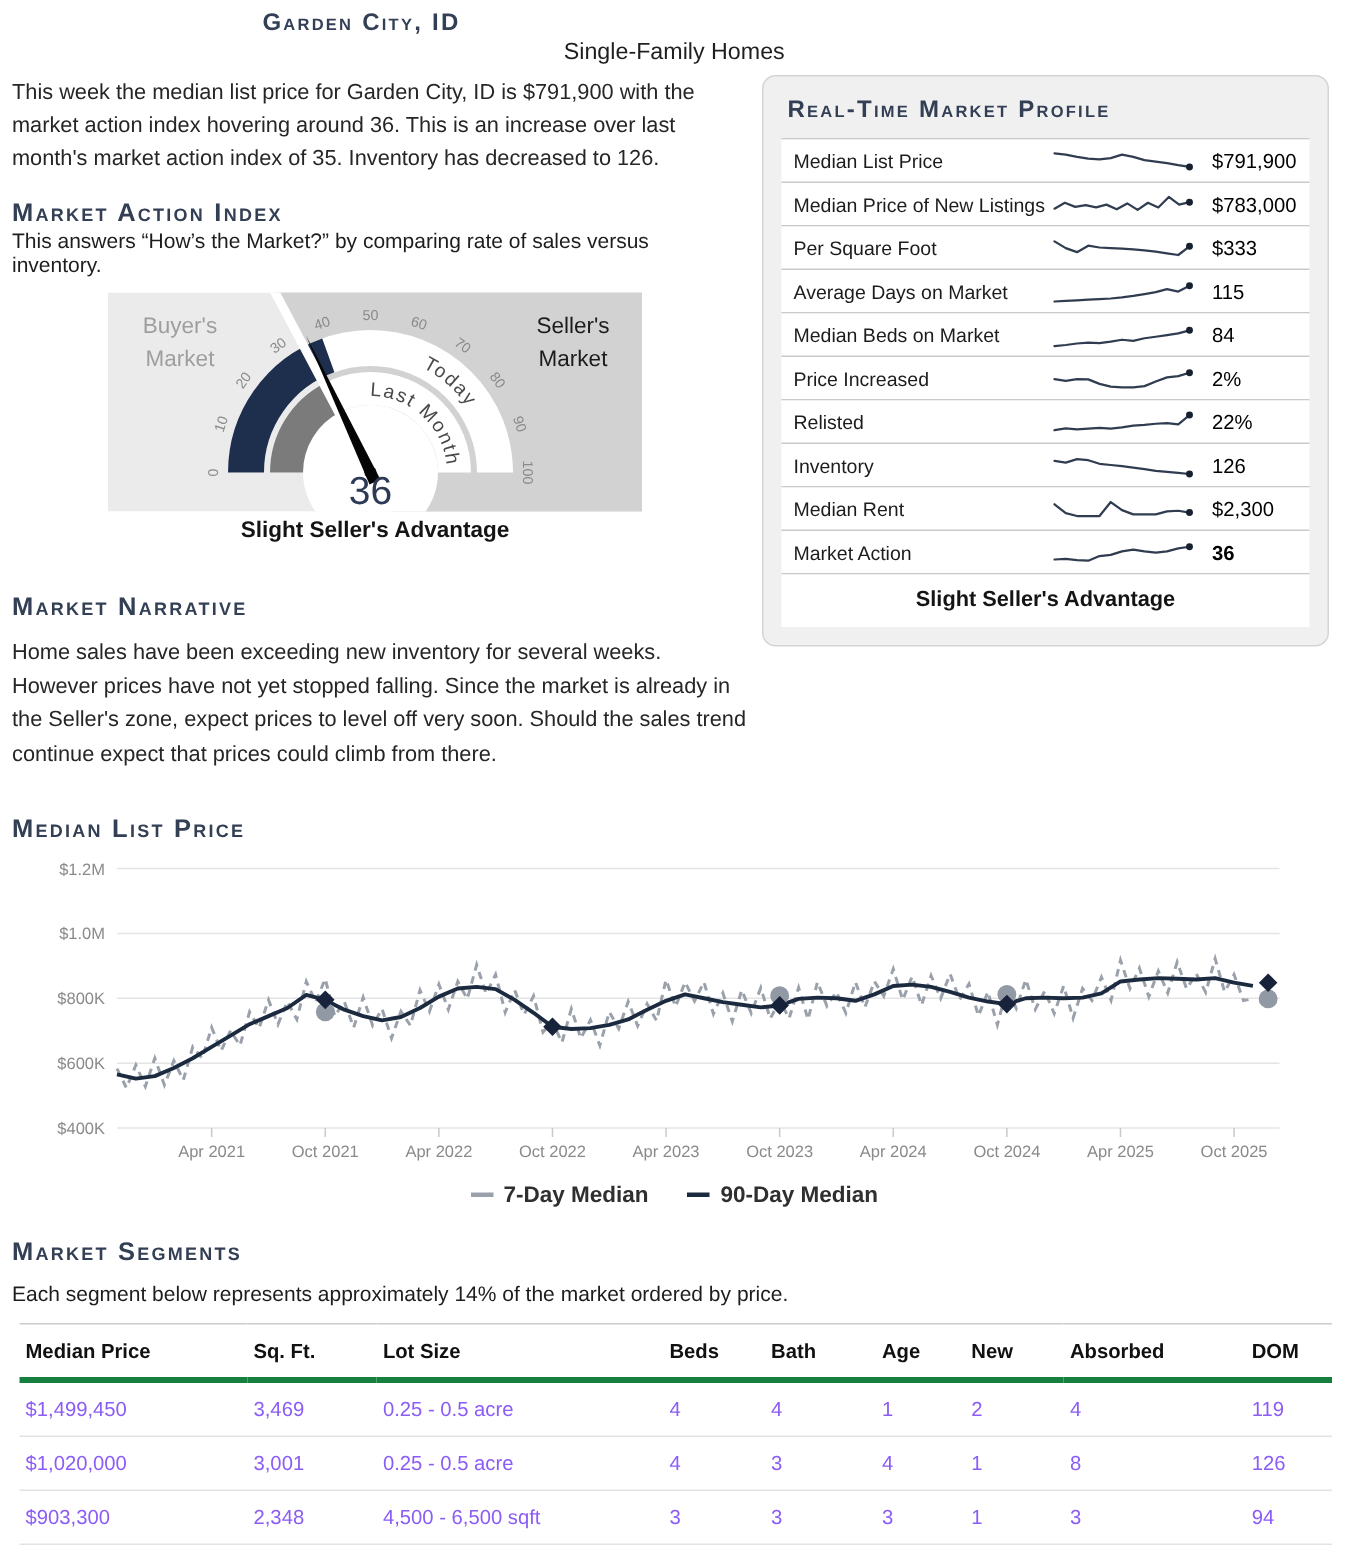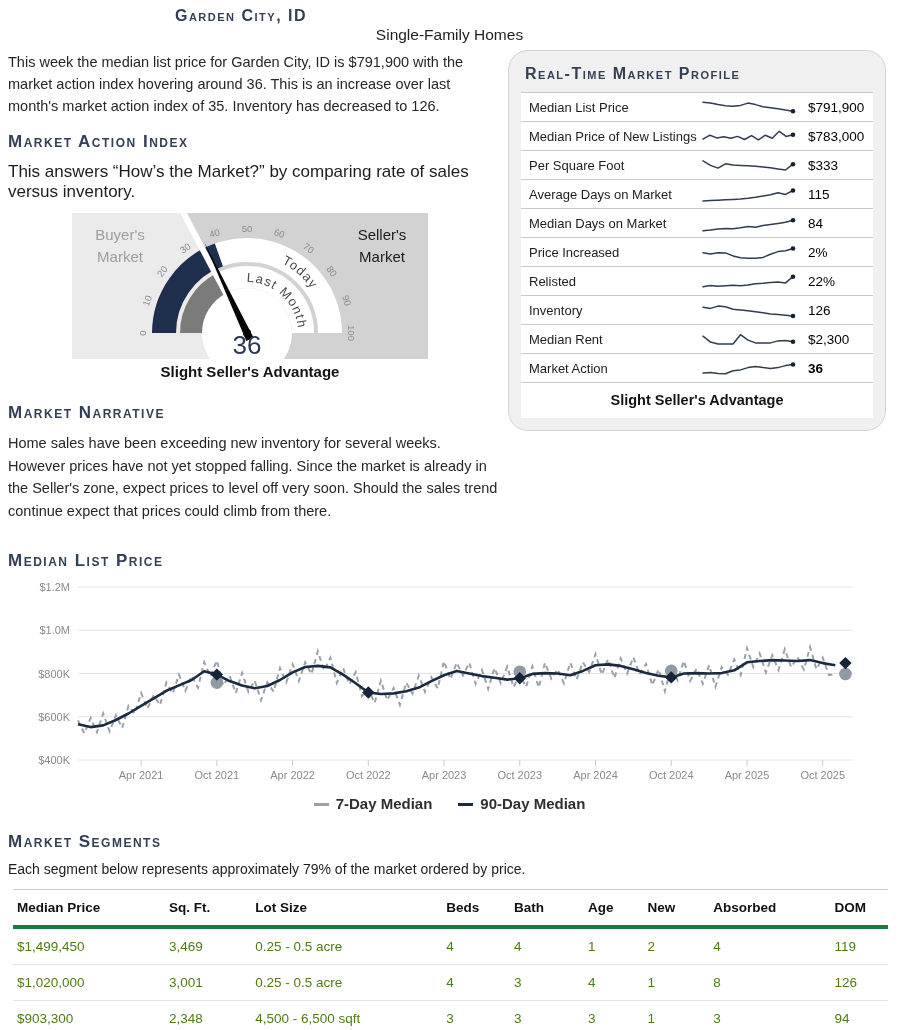--- a/index.html
+++ b/index.html
@@ -15,31 +15,31 @@
   .page-subtitle { width:899px; text-align:center; font-size:15.5px; color:#1f1f1f; margin-top:1px; }
 
   .columns { display:flex; padding:0 8px; margin-top:6px; }
   .left-col { width:478px; }
   .right-col { width:378px; margin-left:22px; }
 
   .intro-text { width:474px; font-size:14.5px; line-height:1.5; margin-top:2px; }
 
   .section-heading { font-size:17px; }
   .mai-heading { margin-top:15px; }
-  .mai-caption { margin-top:10px; font-size:17px; color:#1d1d1d; }
+  .mai-caption { font-size:14px; color:#1d1d1d; }
 
   #gauge-holder { margin-top:11px; margin-left:64px; width:356px; height:146px; }
   .gauge-status { width:356px; margin-left:64px; margin-top:4px; text-align:center;
                   font-weight:bold; font-size:15px; color:#141414; }
 
-  .narrative-heading { margin-top:23px; }
+  .narrative-heading { margin-top:33px; }
   .narrative-text { width:490px; font-size:14.5px; line-height:1.55; margin-top:9px; }
 
   
-  .profile-panel { background:#f0f0f0; border:1px solid #d4d4d4; border-radius:20px;
+  .profile-panel { background:#f0f0f0; border:1px solid #d4d4d4; border-radius:9px;
                    padding:10px 12px 12px 12px; }
   .profile-heading { font-size:16px; margin:4px 0 9px 4px; }
   .profile-rows { border-top:1px solid #c9c9c9; }
   .profile-row { display:flex; align-items:center; background:#fff; height:29px;
                  border-bottom:1px solid #c9c9c9; padding:0 8px; }
   .p-label { flex:1; font-size:13px; color:#1c1c1c; white-space:nowrap; }
   .p-spark { flex:none; width:100px; height:26px; }
   .p-value { flex:none; width:66px; font-size:13.5px; color:#000000; padding-left:9px; }
   .p-value.bold { font-weight:bold; }
   .profile-footer { background:#fff; text-align:center; font-weight:bold; font-size:14.5px;
@@ -51,21 +51,21 @@
   .chart-legend { text-align:center; margin-top:4px; font-size:15px; font-weight:bold; color:#2f2f2f; }
   .legend-item { display:inline-block; margin:0 13px; }
   .legend-swatch { display:inline-block; width:15px; height:3px; margin-right:7px; vertical-align:3px; }
 
   
   .segments-section { padding:0 8px; margin-top:20px; }
   .segments-caption { font-size:14px; margin-top:9px; color:#1d1d1d; }
   table.segments { border-collapse:collapse; table-layout:fixed; width:875px; margin-top:12px; margin-left:5px; }
   table.segments th { text-align:left; font-size:13.5px; color:#111; padding:10px 4px;
                       border-top:1px solid #cccccc; border-bottom:4px solid #15803d;margin-left:44px; }
-  table.segments td { text-align:left; font-size:13.5px; color:#4d7c0f; padding:10px 4px;
+  table.segments td { text-align:left; font-size:13.5px; color:#8b5cf6; padding:10px 4px;
                       border-bottom:1px solid #e3e3e3; }
 </style>
 </head>
 <body>
 
 <div class="header">
   <div class="page-title sc-heading">Garden City, ID</div>
   <div class="page-subtitle">Single-Family Homes</div>
 </div>
 
@@ -143,21 +143,21 @@
           </div>
           <div class="profile-row">
             <span class="p-label">Average Days on Market</span>
             <svg class="p-spark" width="100" height="26" viewBox="0 0 100 26">
               <polyline points="4.0,20.0 11.5,19.6 19.0,19.2 26.5,18.8 34.0,18.4 41.5,18.0 49.0,17.3 56.5,16.3 64.0,15.1 71.5,13.8 79.0,11.8 86.5,13.4 94.0,9.5" fill="none" stroke="#303c50" stroke-width="1.5" stroke-linejoin="round" stroke-linecap="round"></polyline>
               <circle cx="94" cy="9.5" r="2.3" fill="#16202f"></circle>
             </svg>
             <span class="p-value">115</span>
           </div>
           <div class="profile-row">
-            <span class="p-label">Median Days on Market</span>
+            <span class="p-label">Median Beds on Market</span>
             <svg class="p-spark" width="100" height="26" viewBox="0 0 100 26">
               <polyline points="4.0,20.8 11.5,20.0 19.0,19.0 26.5,18.4 34.0,18.8 41.5,17.8 49.0,16.5 56.5,17.3 64.0,15.5 71.5,14.5 79.0,13.4 86.5,12.2 94.0,10.2" fill="none" stroke="#303c50" stroke-width="1.5" stroke-linejoin="round" stroke-linecap="round"></polyline>
               <circle cx="94" cy="10.2" r="2.3" fill="#16202f"></circle>
             </svg>
             <span class="p-value">84</span>
           </div>
           <div class="profile-row">
             <span class="p-label">Price Increased</span>
             <svg class="p-spark" width="100" height="26" viewBox="0 0 100 26">
               <polyline points="4.0,13.8 11.5,14.9 19.0,13.8 26.5,13.9 34.0,16.9 41.5,18.8 49.0,19.2 56.5,19.2 64.0,18.4 71.5,15.3 79.0,12.6 86.5,11.8 94.0,9.5" fill="none" stroke="#303c50" stroke-width="1.5" stroke-linejoin="round" stroke-linecap="round"></polyline>
@@ -246,21 +246,21 @@
         <path d="M 360.31260382668177 111.33 L 366.51260382668175 117.53 L 360.31260382668177 123.73 L 354.1126038266818 117.53 Z" fill="#17233a"></path>
         <path d="M 511.77741513084163 97.05749999999999 L 517.9774151308417 103.2575 L 511.77741513084163 109.4575 L 505.57741513084164 103.2575 Z" fill="#17233a"></path>
         <path d="M 663.2422264350014 96.1925 L 669.4422264350014 102.3925 L 663.2422264350014 108.5925 L 657.0422264350013 102.3925 Z" fill="#17233a"></path>
         <path d="M 837.4267594347989 81.92 L 843.6267594347989 88.12 L 837.4267594347989 94.32000000000001 L 831.2267594347989 88.12 Z" fill="#17233a"></path>
       </svg></div>
   <div class="chart-legend" id="chart-legend"><span class="legend-item"><span class="legend-swatch" style="background: rgb(154, 161, 171);"></span><span>7-Day Median</span></span><span class="legend-item"><span class="legend-swatch" style="background: rgb(28, 42, 64);"></span><span>90-Day Median</span></span></div>
 </div>
 
 <div class="segments-section">
   <div class="section-heading sc-heading">Market Segments</div>
-  <div class="segments-caption">Each segment below represents approximately 79% of the market ordered by price.</div>
+  <div class="segments-caption">Each segment below represents approximately 14% of the market ordered by price.</div>
   <table class="segments">
     <colgroup>
       <col style="width:148px">
         <col style="width:84px">
         <col style="width:186px">
         <col style="width:66px">
       <col style="width:72px">
         <col style="width:58px">
         <col style="width:64px">
         <col style="width:118px">

